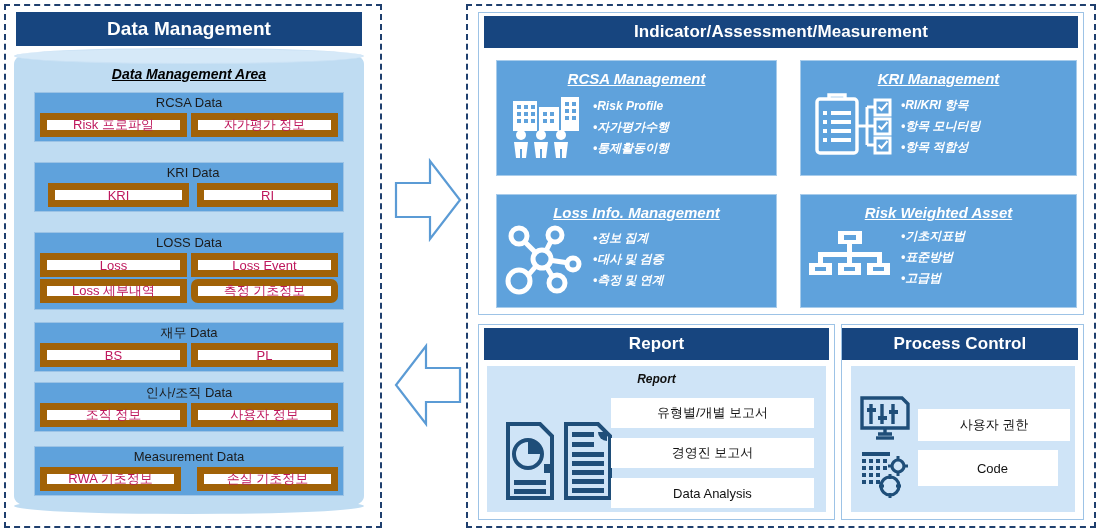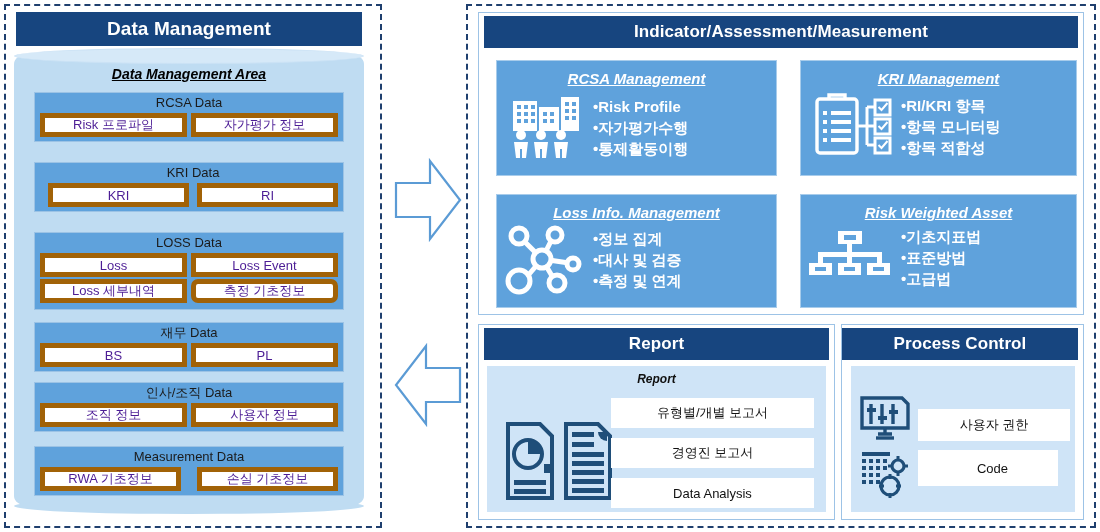--- a/index.html
+++ b/index.html
@@ -31,44 +31,45 @@
   }
   .grp-title {
     color: #1b1b1b;
     text-align: center;
     font-size: 13px;
     line-height: 16px;
     padding-top: 2px;
   }
   .cell {
     background: #ffffff;
-    color: #4c1d95;
+    color: #be185d;
     display: flex; align-items: center; justify-content: center;
     font-size: 13px;
-    border: 5px solid #a16207;
+    border: 7px solid #a16207;
   }
   .card {
     background: #5FA2DC;
     border: 1px solid #A8CCEB;
     position: absolute;
   }
   .card-title {
     color: #ffffff;
     font-style: italic;
     font-weight: bold;
     text-decoration: underline;
     text-align: center;
     font-size: 15px;
     margin-top: 9px;
   }
   .bullets {
     color: #ffffff;
-    font-size: 15px;
+    font-size: 12px;
     font-weight: bold;
     line-height: 21px;
+    font-style: italic;
   }
   .bullets div::before { content: "\2022 "; }
 
   
   #left { left: 4px; top: 4px; width: 378px; height: 524px; }
   #left-hdr { position:absolute; left: 16px; top: 12px; width: 346px; height: 34px; font-size: 19px; }
   #cyl {
     position: absolute; left: 14px; top: 54px; width: 350px; height: 452px;
     background: linear-gradient(#BFDCF2, #BFDCF2);
     border-radius: 14px / 10px;

